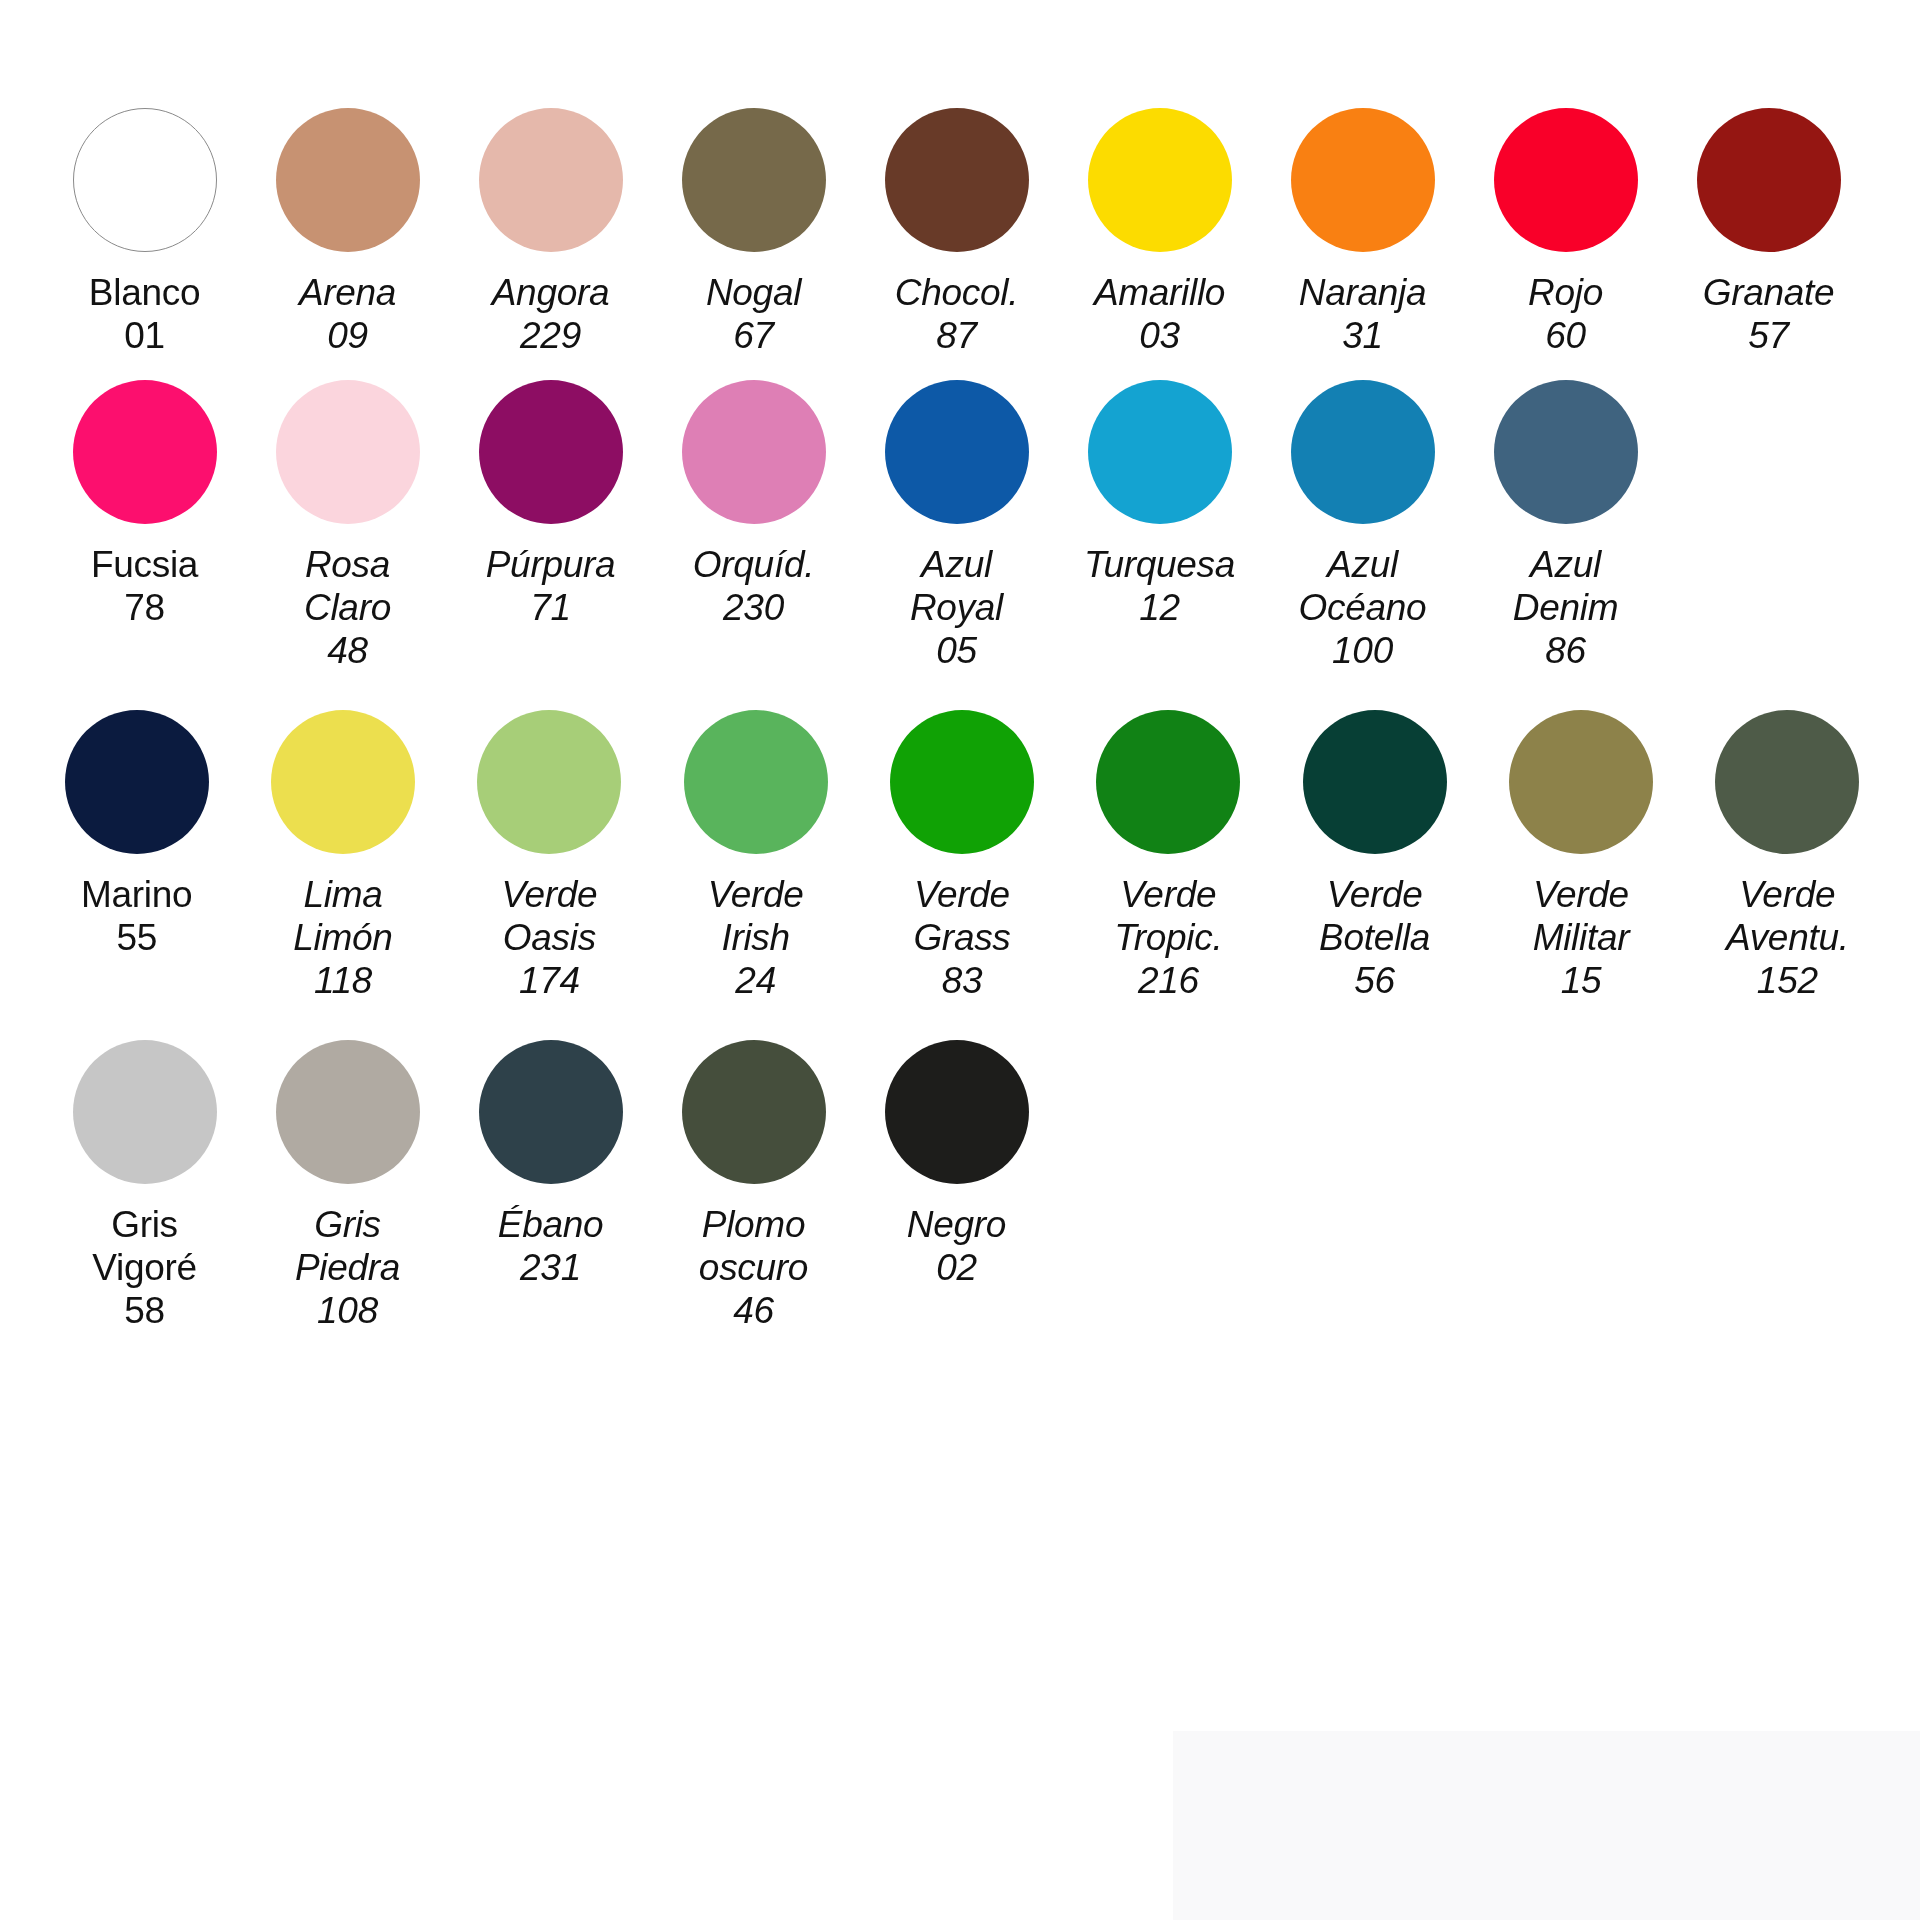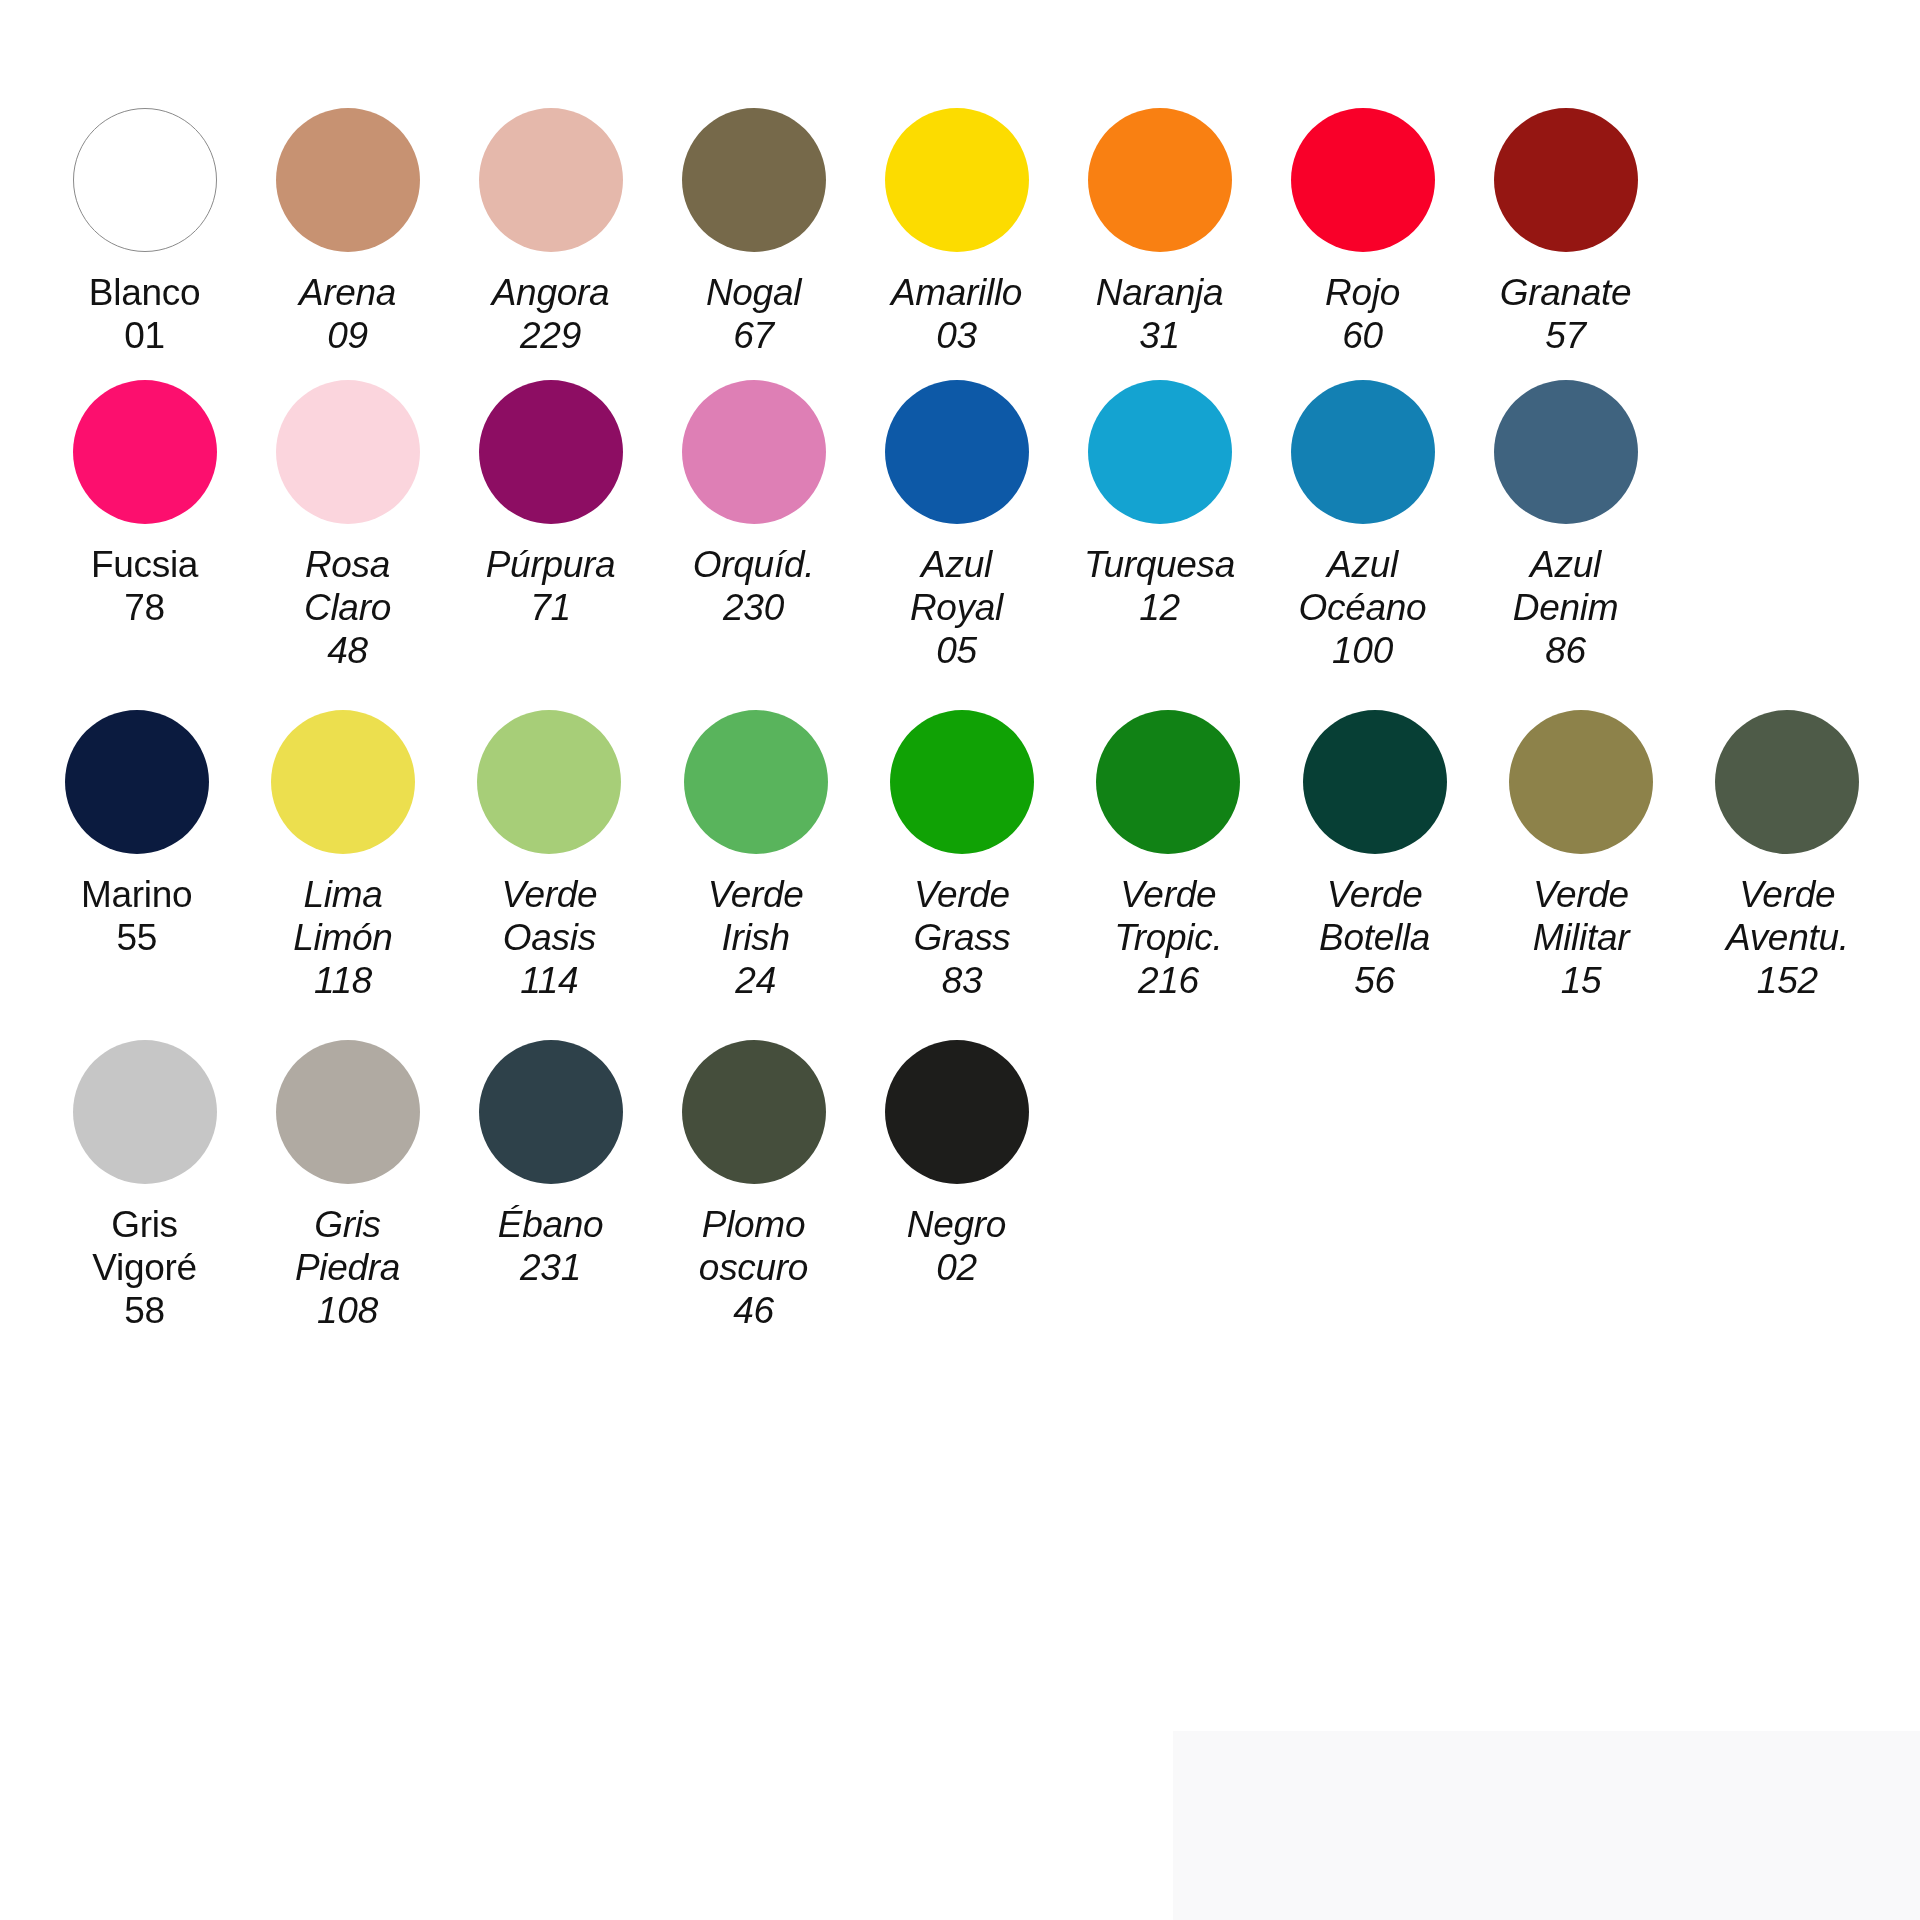--- a/index.html
+++ b/index.html
@@ -122,20 +122,25 @@
           <div class="swatch-dot" style="background: rgb(229, 184, 171);"></div>
           <div class="swatch-label">Angora</div>
           <div class="swatch-code">229</div>
         </div>
         <div class="swatch-cell">
           <div class="swatch-dot" style="background: rgb(118, 105, 74);"></div>
           <div class="swatch-label">Nogal</div>
           <div class="swatch-code">67</div>
         </div>
         <div class="swatch-cell">
+          <div class="swatch-dot" style="background: rgb(104, 58, 40);"></div>
+          <div class="swatch-label">Chocol.</div>
+          <div class="swatch-code">87</div>
+        </div>
+        <div class="swatch-cell">
           <div class="swatch-dot" style="background: rgb(252, 220, 0);"></div>
           <div class="swatch-label">Amarillo</div>
           <div class="swatch-code">03</div>
         </div>
         <div class="swatch-cell">
           <div class="swatch-dot" style="background: rgb(249, 128, 18);"></div>
           <div class="swatch-label">Naranja</div>
           <div class="swatch-code">31</div>
         </div>
         <div class="swatch-cell">
@@ -204,21 +209,21 @@
         <div class="swatch-cell">
           <div class="swatch-dot" style="background: rgb(236, 223, 78);"></div>
           <div class="swatch-label">Lima
 Limón</div>
           <div class="swatch-code">118</div>
         </div>
         <div class="swatch-cell">
           <div class="swatch-dot" style="background: rgb(167, 206, 120);"></div>
           <div class="swatch-label">Verde
 Oasis</div>
-          <div class="swatch-code">114</div>
+          <div class="swatch-code">174</div>
         </div>
         <div class="swatch-cell">
           <div class="swatch-dot" style="background: rgb(89, 180, 92);"></div>
           <div class="swatch-label">Verde
 Irish</div>
           <div class="swatch-code">24</div>
         </div>
         <div class="swatch-cell">
           <div class="swatch-dot" style="background: rgb(16, 162, 5);"></div>
           <div class="swatch-label">Verde

